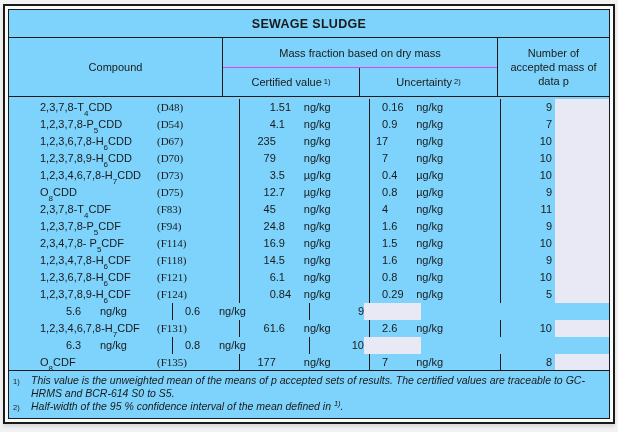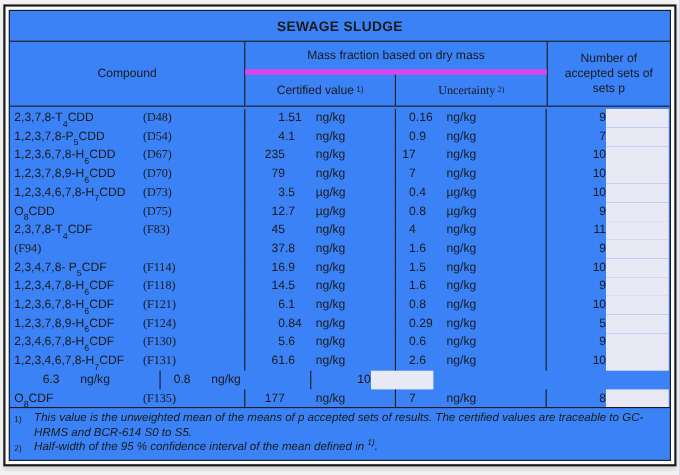--- a/index.html
+++ b/index.html
@@ -15,45 +15,45 @@
     left: 3px; top: 4px;
     width: 612px; height: 420px;
     border: 2px solid #1a1a1a;
     padding: 3px;
     background: #fafafa;
     box-shadow: 0 3px 3px rgba(0,0,0,0.10);
   }
   .inner-frame {
     width: 100%; height: 100%;
     border: 1px solid #1a1a1a;
-    background: #3b82f6;
+    background: #7dd3fc;
     display: flex;
     flex-direction: column;
     overflow: hidden;
   }
   .title-bar {
     height: 28px;
     border-bottom: 1px solid #1a1a1a;
     display: flex; align-items: center; justify-content: center;
     font-size: 12.5px; font-weight: bold; letter-spacing: 0.3px;
   }
   
   .thead { height: 59px; border-bottom: 1px solid #1a1a1a; display: flex; }
   .th { display: flex; align-items: center; justify-content: center; text-align: center; font-size: 11px; }
   .th-compound { width: 214px; border-right: 1px solid #1a1a1a; }
   .th-middle { width: 275px; border-right: 1px solid #1a1a1a; display: flex; flex-direction: column; }
-  .th-massfraction { height: 30px; border-bottom: 5px solid #d946ef; }
+  .th-massfraction { height: 30px; border-bottom: 1px solid #d946ef; }
   .th-subrow { height: 28px; display: flex; }
   .th-certified { width: 137px; border-right: 1px solid #1a1a1a; }
-  .th-uncertainty { width: 137px; font-family: Liberation Serif, serif; }
+  .th-uncertainty { width: 137px; }
   .th-accepted { width: 111px; line-height: 14px; padding: 0 6px; }
   sup.fnref { font-size: 7.5px; line-height: 0; vertical-align: super; margin-left: 2px; }
   
   .tbody { height: 274px; border-bottom: 1px solid #1a1a1a; padding-top: 2px; overflow: hidden; }
-  .trow { display: flex; height: 17px; line-height: 17px; font-size: 11px; }
+  .trow { display: flex; height: 17px; line-height: 17px; font-size: 11px; margin-left: 27px; }
   .td { height: 17px; }
   .td-compound { width: 214px; border-right: 1px solid #1a1a1a; display: flex; padding-left: 4px; }
   .cname { width: 117px; white-space: nowrap; }
   .cname sub { font-size: 8px; line-height: 0; position: relative; top: 2px; }
   .ccode { white-space: nowrap; font-family: Liberation Serif, serif; }
   .td-certified { width: 137px; border-right: 1px solid #1a1a1a; display: flex; padding-left: 2px; }
   .td-uncert { width: 137px; border-right: 1px solid #1a1a1a; display: flex; padding-left: 2px; }
   .vint { text-align: right; white-space: pre; }
   .td-certified .vint { width: 34px; }
   .td-uncert .vint { width: 16px; }
@@ -84,21 +84,21 @@
           <div class="th th-certified">
             <span>Certified value</span>
               <sup class="fnref">1)</sup>
           </div>
           <div class="th th-uncertainty">
             <span>Uncertainty</span>
               <sup class="fnref">2)</sup>
           </div>
         </div>
       </div>
-      <div class="th th-accepted">Number of accepted sets of sets p</div>
+      <div class="th th-accepted">Number of accepted mass of data p</div>
     </div>
 
     <div class="tbody" id="tbody">
         <div class="trow">
           <div class="td td-compound">
             <span class="cname">2,3,7,8-T<sub>4</sub>CDD</span>
             <span class="ccode">(D48)</span>
           </div>
           <div class="td td-certified">
             <span class="vint">1</span>
@@ -209,24 +209,25 @@
           </div>
           <div class="td td-uncert">
             <span class="vint">4</span>
             <span class="vfrac"></span>
             <span class="vunit">ng/kg</span>
           </div>
           <div class="td td-p hl">11</div>
         </div>
         <div class="trow">
           <div class="td td-compound">
+            <span class="cname">1,2,3,7,8-P<sub>5</sub>CDF</span>
             <span class="ccode">(F94)</span>
           </div>
           <div class="td td-certified">
-            <span class="vint">37</span>
+            <span class="vint">24</span>
             <span class="vfrac">.8</span>
             <span class="vunit">ng/kg</span>
           </div>
           <div class="td td-uncert">
             <span class="vint">1</span>
             <span class="vfrac">.6</span>
             <span class="vunit">ng/kg</span>
           </div>
           <div class="td td-p hl">9</div>
         </div>
@@ -292,24 +293,20 @@
             <span class="vunit">ng/kg</span>
           </div>
           <div class="td td-uncert">
             <span class="vint">0</span>
             <span class="vfrac">.29</span>
             <span class="vunit">ng/kg</span>
           </div>
           <div class="td td-p hl">5</div>
         </div>
         <div class="trow">
-          <div class="td td-compound">
-            <span class="cname">2,3,4,6,7,8-H<sub>6</sub>CDF</span>
-            <span class="ccode">(F130)</span>
-          </div>
           <div class="td td-certified">
             <span class="vint">5</span>
             <span class="vfrac">.6</span>
             <span class="vunit">ng/kg</span>
           </div>
           <div class="td td-uncert">
             <span class="vint">0</span>
             <span class="vfrac">.6</span>
             <span class="vunit">ng/kg</span>
           </div>

